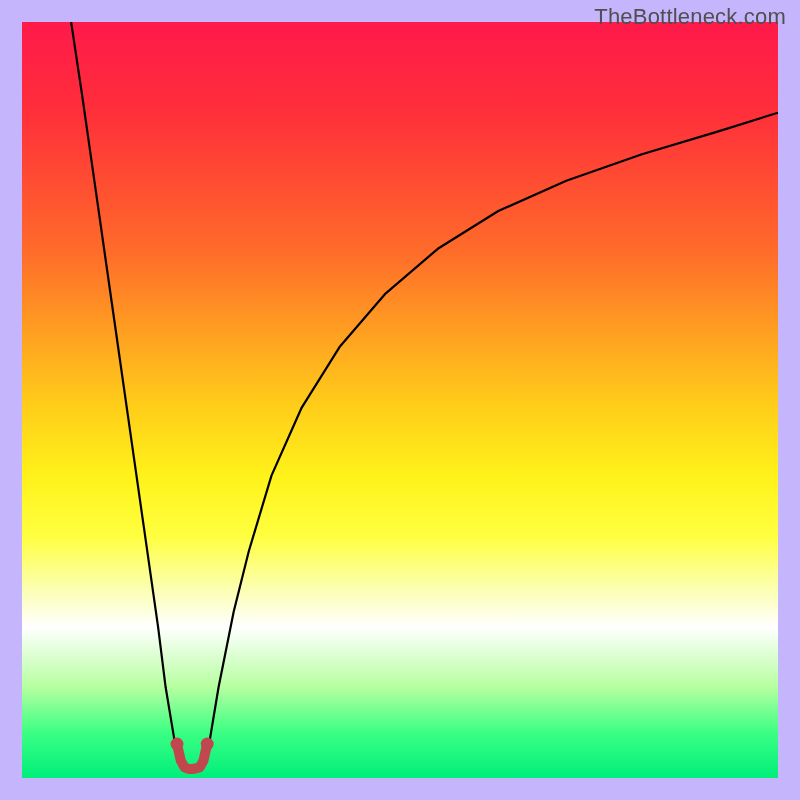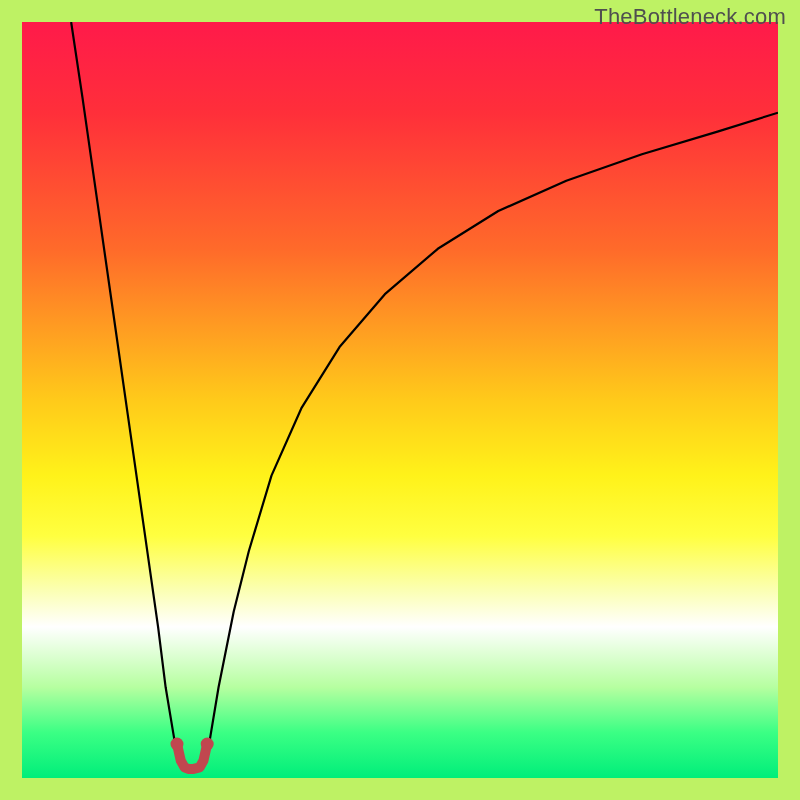--- a/index.html
+++ b/index.html
@@ -8,21 +8,21 @@
     width: 800px;
     height: 800px;
     overflow: hidden;
     background: #000;
     font-family: Arial, Helvetica, sans-serif;
   }
   .frame {
     position: absolute;
     top: 0; left: 0;
     width: 800px; height: 800px;
-    background: #bef264;
+    background: #c4b5fd;
   }
   .plot {
     position: absolute;
     top: 22px;
     left: 22px;
     width: 756px;
     height: 756px;
     overflow: hidden;
   }
   .watermark {

